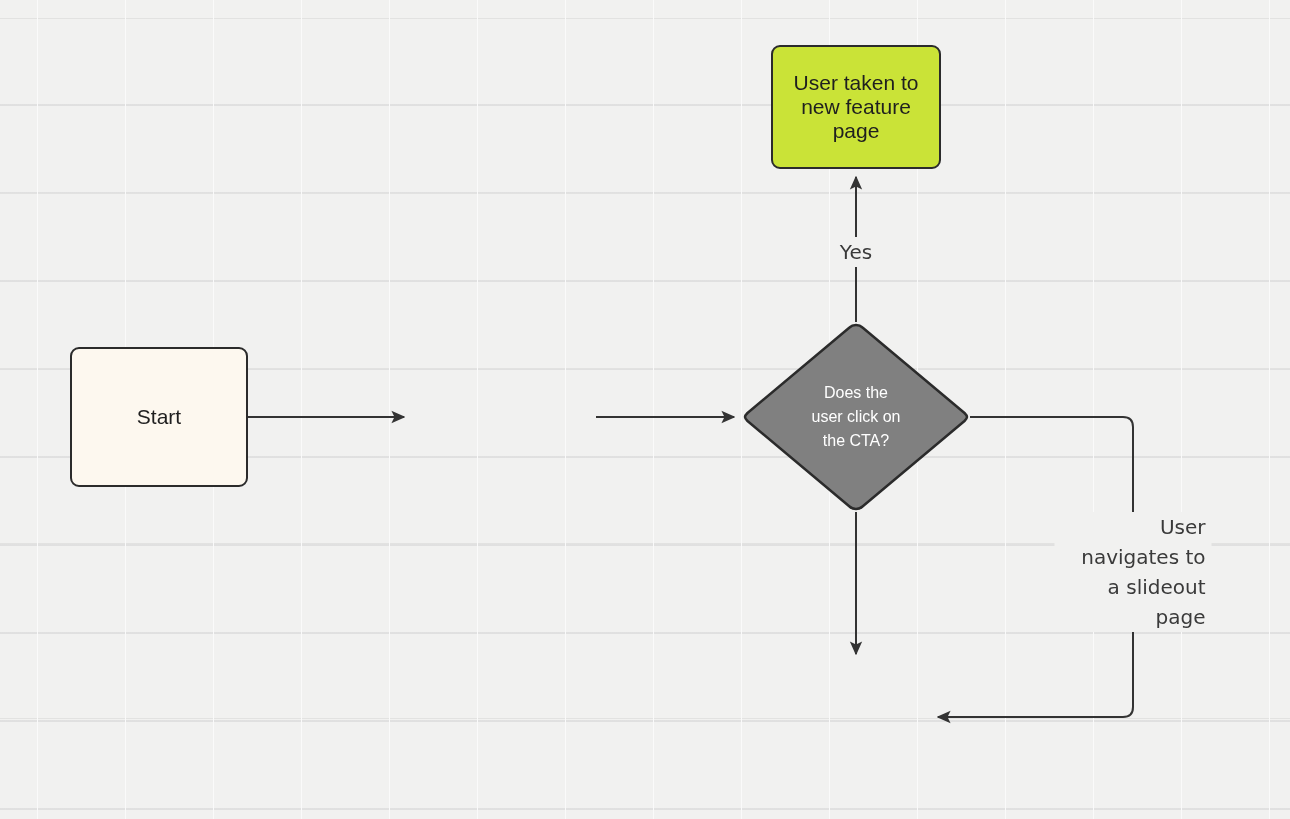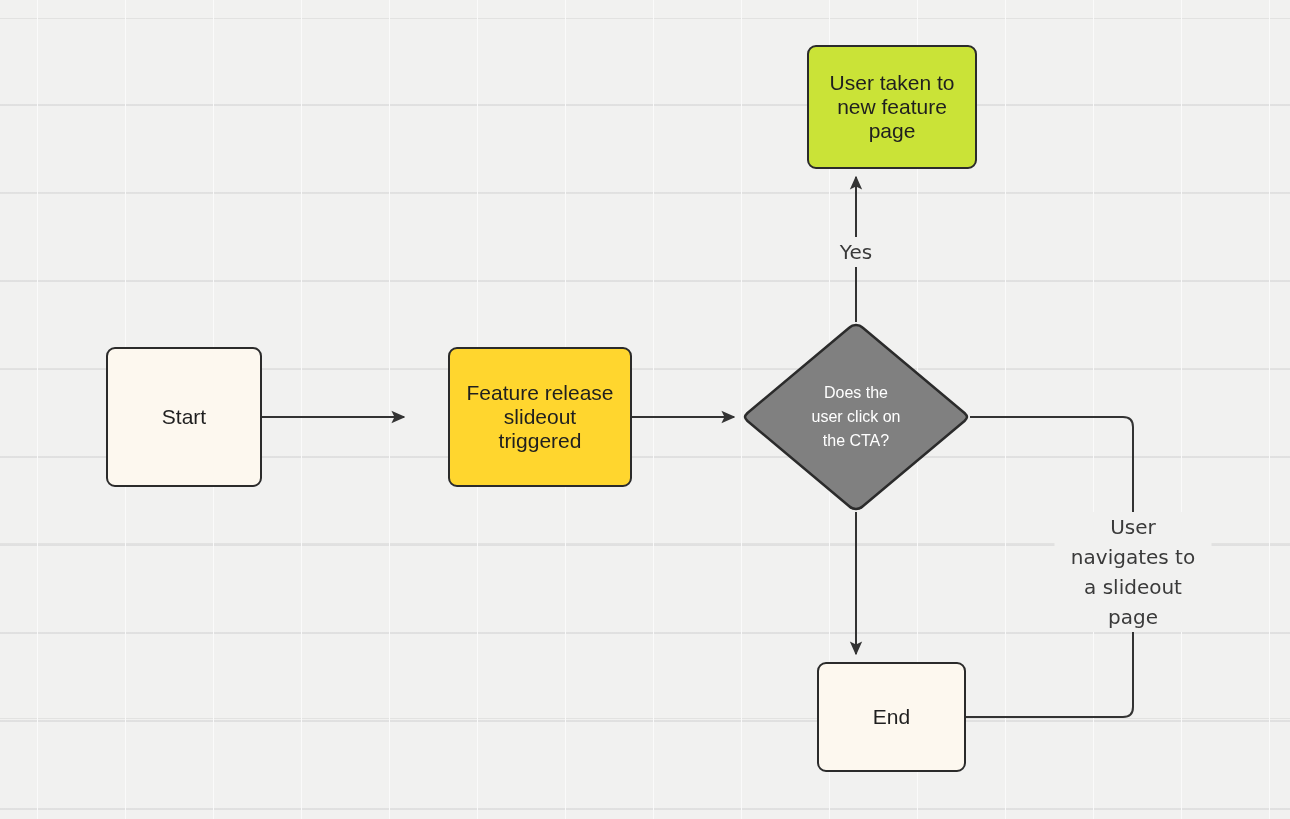--- a/index.html
+++ b/index.html
@@ -59,26 +59,25 @@
     border-radius: 9px;
     display: flex;
     align-items: center;
     justify-content: center;
     text-align: center;
     font-family: "Liberation Sans", sans-serif;
     font-size: 21px;
     line-height: 24px;
     color: #1f1f1f;
     white-space: pre-line;
-    margin-left: 36px;
   }
 
   #node-start {
     left: 70px;  top: 347px;
-    width: 156px; height: 140px;
+    width: 178px; height: 140px;
     background: #fdf8ef;
   }
   #node-trigger {
     left: 412px; top: 347px;
     width: 184px; height: 140px;
     background: #ffd62e;
   }
   #node-feature-page {
     left: 771px; top: 45px;
     width: 170px; height: 124px;
@@ -116,21 +115,21 @@
     white-space: pre-line;
     pointer-events: none;
   }
 
   .edge-label {
     position: absolute;
     font-family: "DejaVu Sans", sans-serif;
     font-size: 20px;
     line-height: 30px;
     color: #3a3a3a;
-    text-align: center;
+    text-align: right;
     background: #f1f1f0;
     padding: 0 6px;
     white-space: pre-line;
     transform: translate(-50%, -50%);
   }
   #label-yes   { left: 856px; top: 252px; }
   #label-dismiss { left: 856px; top: 572px; }
   #label-navigate { left: 1133px; top: 572px; }
 </style>
 </head>
@@ -172,23 +171,20 @@
 
     <path d="M 856 322 L 856 177" fill="none" stroke="#333333" stroke-width="2" marker-end="url(#arrow)"></path>
 
     <path d="M 856 512 L 856 654" fill="none" stroke="#333333" stroke-width="2" marker-end="url(#arrow)"></path>
 
     <path d="M 970 417 L 1123 417 Q 1133 417 1133 427 L 1133 707 Q 1133 717 1123 717 L 938 717" fill="none" stroke="#333333" stroke-width="2" marker-end="url(#arrow)"></path>
   </svg>
 
   <div class="node" id="node-start">Start</div>
 
-  <div class="node" id="node-trigger">Feature release
-slideout
-triggered</div>
 
   <div id="node-decision">
     <svg class="diamond-shape" viewBox="0 0 228 190" xmlns="http://www.w3.org/2000/svg">
       <path d="M 114 3
                Q 118 3 120.5 5.5
                L 222.5 91
                Q 225 93.5 225 95
                Q 225 96.5 222.5 99
                L 120.5 184.5
                Q 118 187 114 187
@@ -201,21 +197,20 @@
     </svg>
     <div class="diamond-label">Does the
 user click on
 the CTA?</div>
   </div>
 
   <div class="node" id="node-feature-page">User taken to
 new feature
 page</div>
 
-  <div class="node" id="node-end">End</div>
 
   <div class="edge-label" id="label-yes">Yes</div>
 
 
   <div class="edge-label" id="label-navigate">User navigates to
 a slideout page</div>
 
 </div>
 
 </body></html>

